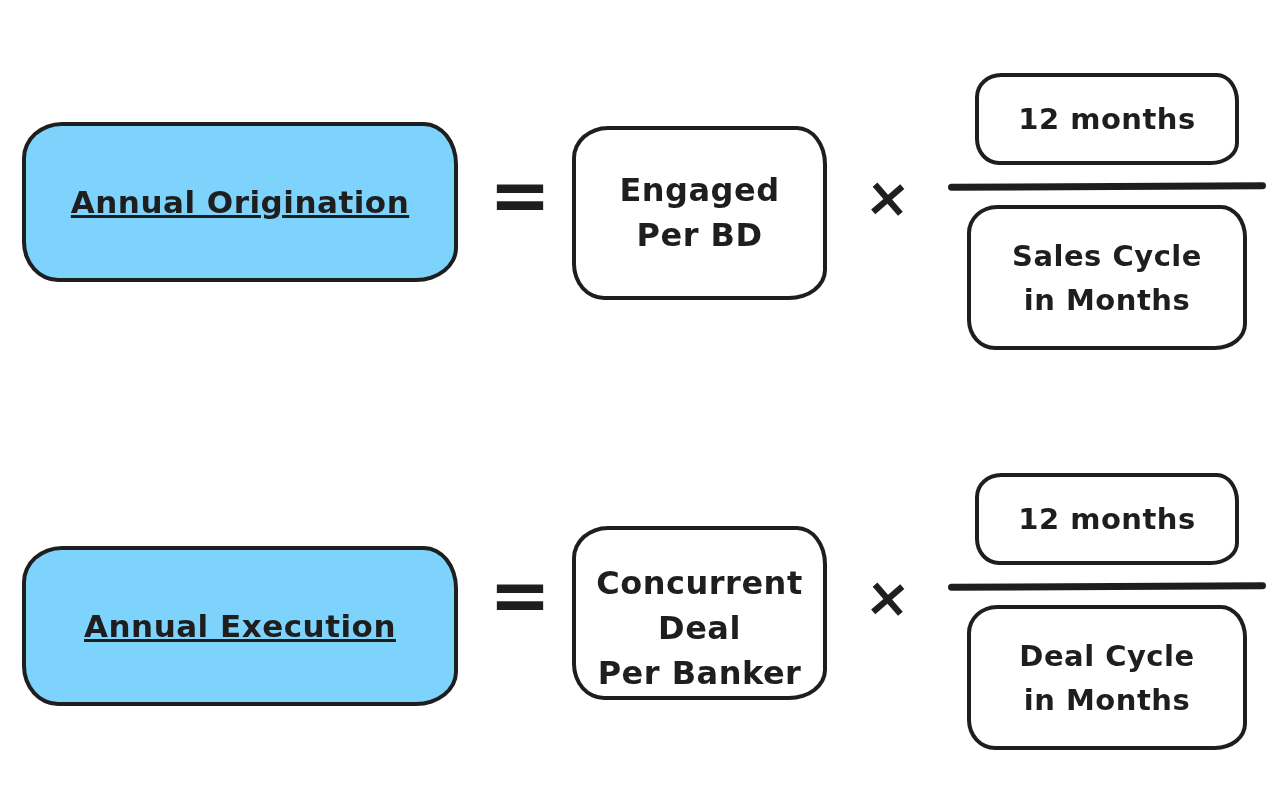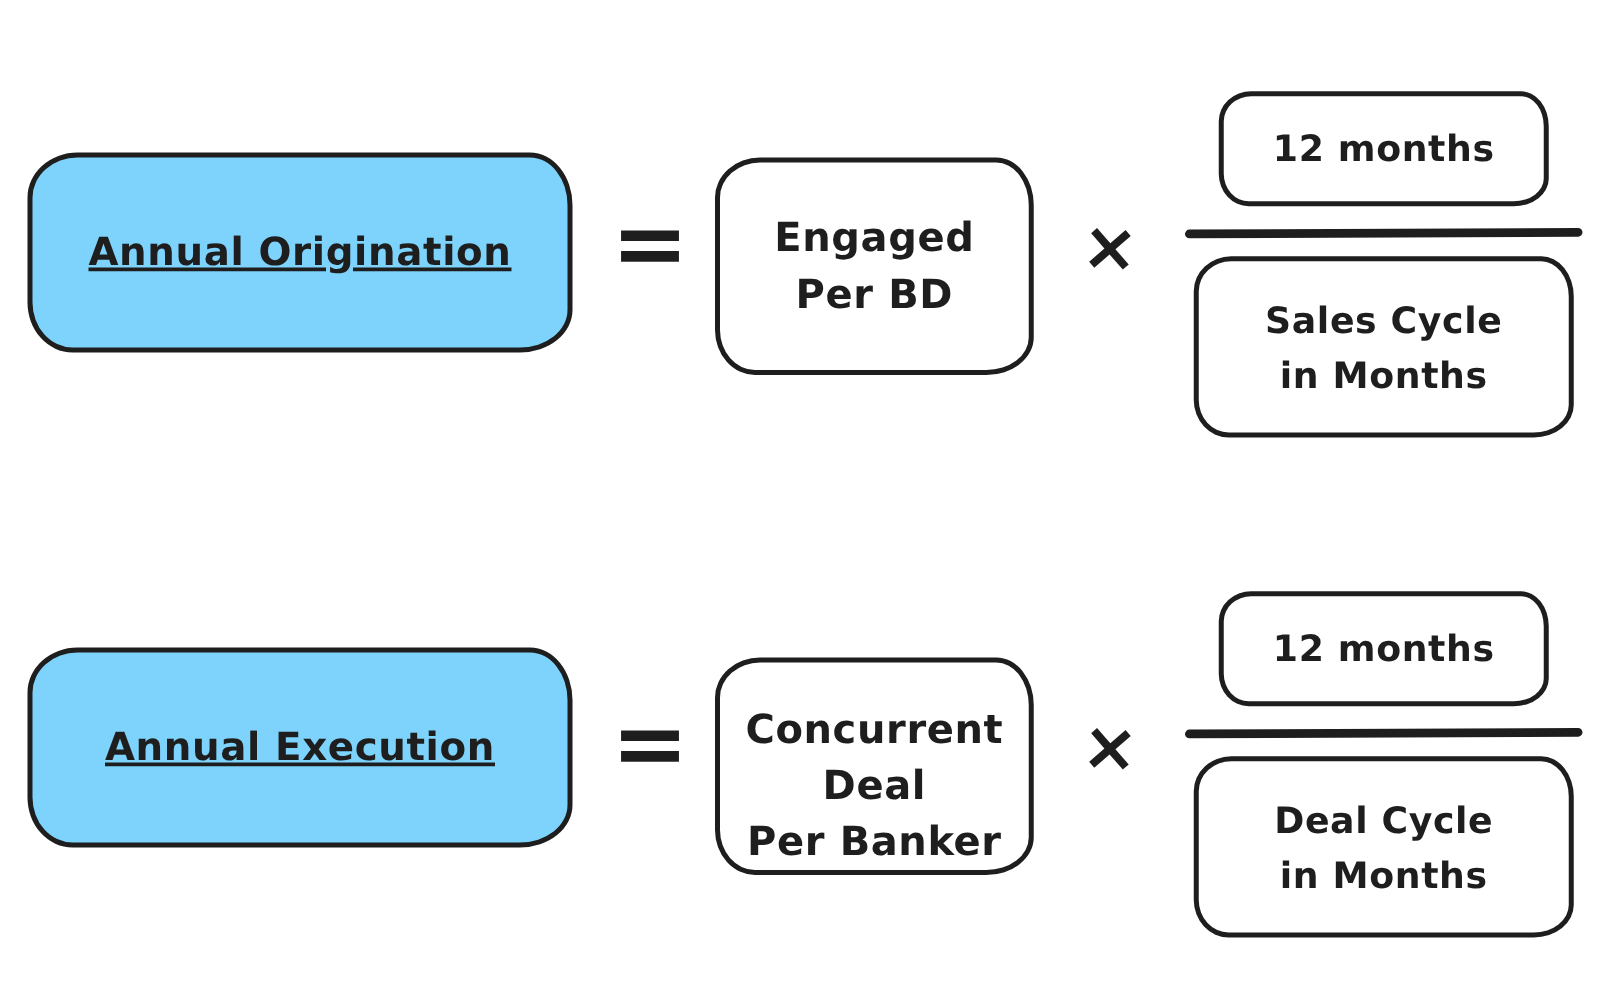--- a/index.html
+++ b/index.html
@@ -79,28 +79,28 @@
   .frac-bar {
     width: 318px;
     height: 7px;
     margin-top: 18px;
     background: #1e1e1e;
     border-radius: 4px;
     transform: rotate(-0.25deg);
   }
   .denominator-box {
     position: relative;
-    width: 304px; height: 145px;
+    width: 280px; height: 145px;
     margin-top: 15px;
     border-radius: 30px 26px 32px 28px / 28px 32px 26px 30px;
     font-size: 29px;
     line-height: 44px;
   }
   
-  .row2 .result-box  { top: 518px; }
+  .row2 .result-box  { top: 546px; }
   .row2 .equals      { top: 548px; }
   .row2 .factor-box  { top: 513px; justify-content: flex-end; }
   .row2 .times       { top: 550px; }
   .row2 .fraction    { top: 473px; }
   .line { display: block; }
 </style>
 </head>
 <body>
 
 <div class="canvas">

